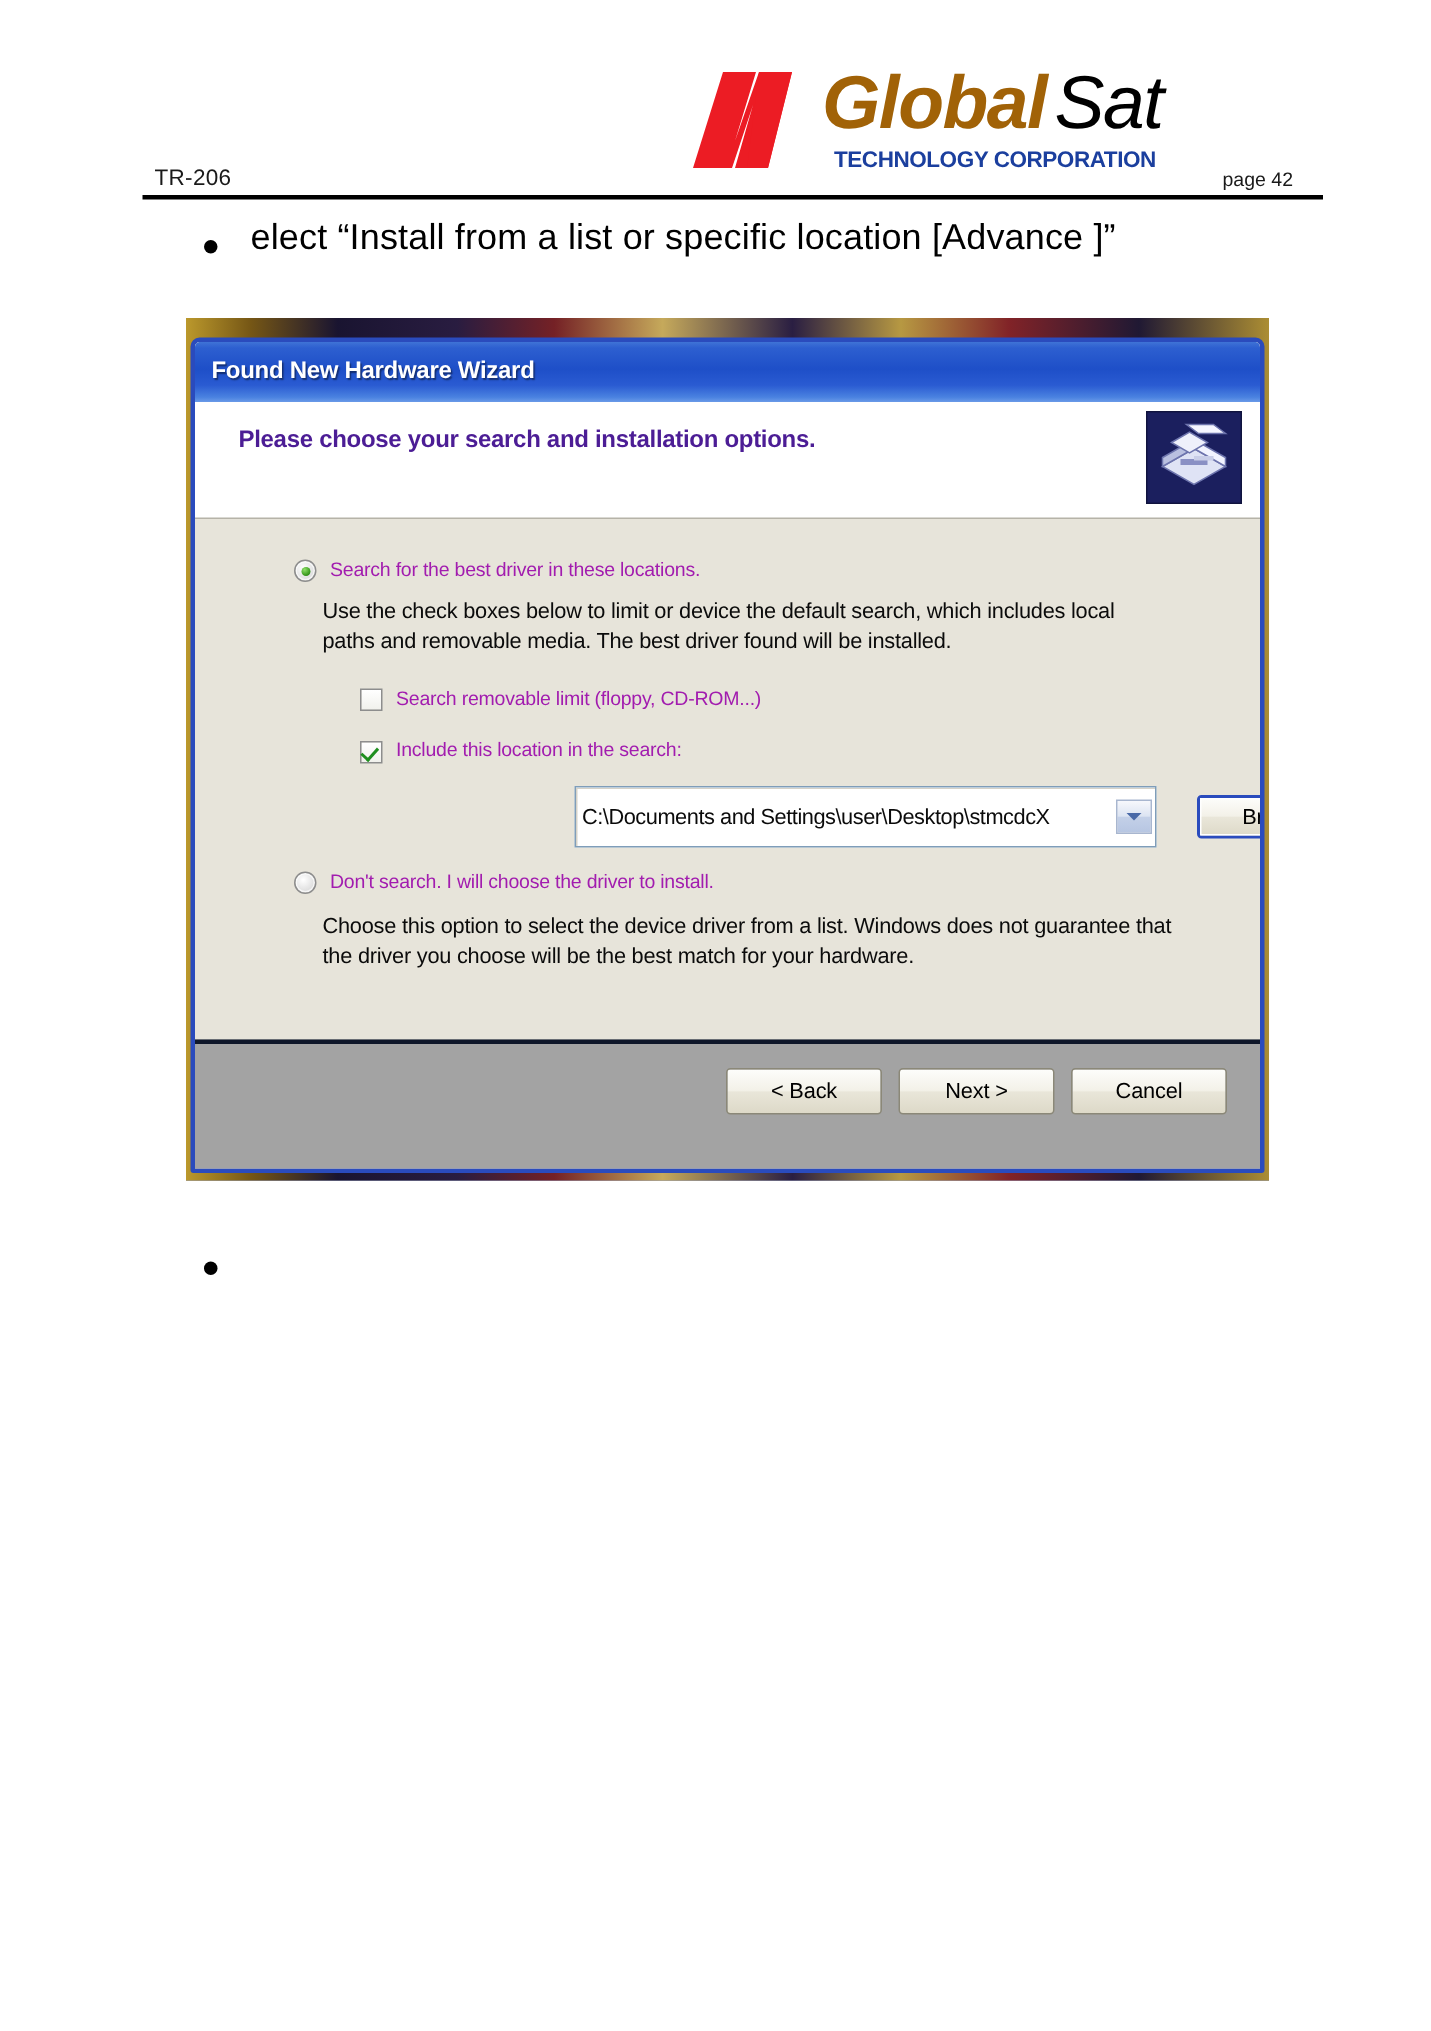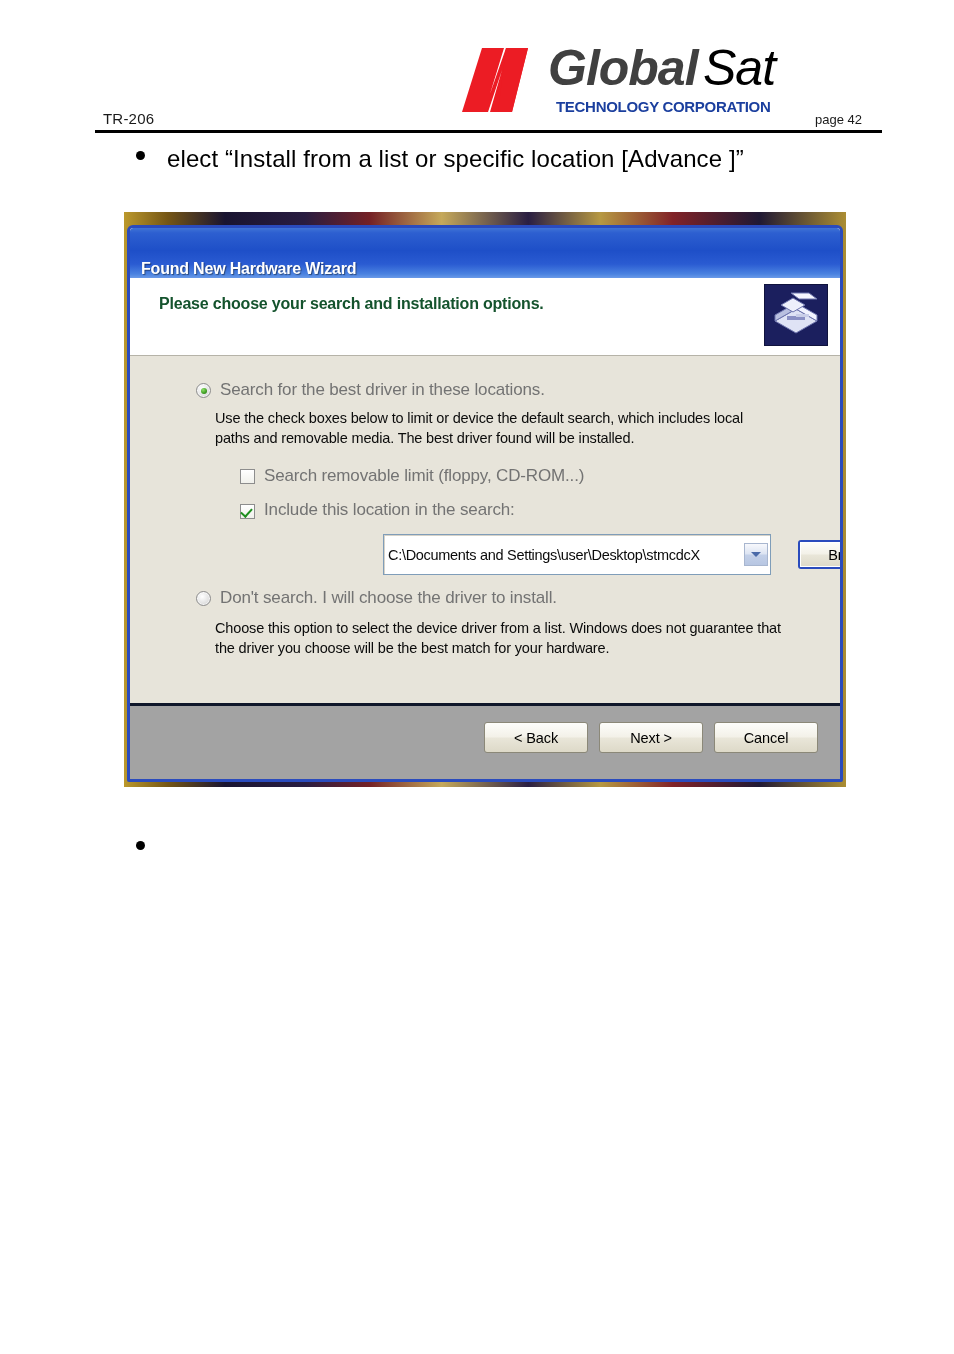--- a/index.html
+++ b/index.html
@@ -64,21 +64,21 @@
   .logo-mark svg { display: block; }
   .logo-global {
     position: absolute;
     left: 88px;
     top: 2px;
     font-family: "Liberation Sans", sans-serif;
     font-weight: bold;
     font-style: italic;
     font-size: 50px;
     line-height: 52px;
-    color: #404040;
+    color: #a16207;
     letter-spacing: -1px;
   }
   .logo-sat {
     position: absolute;
     left: 243px;
     top: 2px;
     font-family: "Liberation Sans", sans-serif;
     font-style: italic;
     font-size: 50px;
     line-height: 52px;
@@ -94,21 +94,21 @@
     font-size: 15px;
     color: #1b3f9e;
     letter-spacing: -0.3px;
     white-space: nowrap;
   }
 
   
   .bullet-line {
     position: absolute;
     display: flex;
-    align-items: center;
+    align-items: flex-end;
   }
   .bullet-dot {
     width: 9px;
     height: 9px;
     border-radius: 50%;
     background: #000;
     margin-right: 22px;
     flex: 0 0 auto;
     position: relative;
     top: -4px;
@@ -151,28 +151,28 @@
     top: 13px;
     width: 716px;
     height: 557px;
     border: 3px solid #2a4bbd;
     border-radius: 6px 6px 2px 2px;
     box-sizing: border-box;
     background: #e7e4da;
     overflow: hidden;
   }
   .titlebar {
-    height: 50px;
+    height: 40px;
     background: linear-gradient(180deg,
         #3f73d6 0%, #2d5fd0 10%, #1e4fc8 45%,
         #2a5bd2 72%, #4a82e0 92%, #6a9ae8 100%);
     border-radius: 3px 3px 0 0;
     position: relative;
     display: flex;
-    align-items: flex-end;
+    align-items: center;
   }
   .titlebar-text {
     color: #ffffff;
     font-family: "Liberation Sans", sans-serif;
     font-weight: bold;
     font-size: 16px;
     padding-left: 11px;
     letter-spacing: -0.2px;
     text-shadow: 1px 1px 1px rgba(0,0,0,0.45);
   }
@@ -183,21 +183,21 @@
     position: relative;
     border-bottom: 1px solid #b6b3a8;
   }
   .dlg-header-title {
     position: absolute;
     left: 29px;
     top: 17px;
     font-family: "Liberation Sans", sans-serif;
     font-weight: bold;
     font-size: 16px;
-    color: #14532d;
+    color: #4c1d95;
     letter-spacing: -0.2px;
   }
   .wizard-icon {
     position: absolute;
     right: 12px;
     top: 6px;
     width: 64px;
     height: 62px;
     background: #1b1f5e;
     border: 1px solid #10133d;
@@ -238,22 +238,22 @@
   .radio.checked::after {
     content: "";
     position: absolute;
     left: 3.5px; top: 3.5px;
     width: 6px; height: 6px;
     border-radius: 50%;
     background: radial-gradient(circle at 35% 30%, #8fe06a 0%, #3f9e23 60%, #1f6b10 100%);
   }
   .opt-label {
     font-family: "Liberation Sans", sans-serif;
-    font-size: 17px;
-    color: #737373;
+    font-size: 13px;
+    color: #a21caf;
     line-height: 19px;
     letter-spacing: -0.15px;
     white-space: nowrap;
   }
   .desc {
     position: absolute;
     font-family: "Liberation Sans", sans-serif;
     font-size: 14.5px;
     color: #0b0b0b;
     line-height: 20px;

